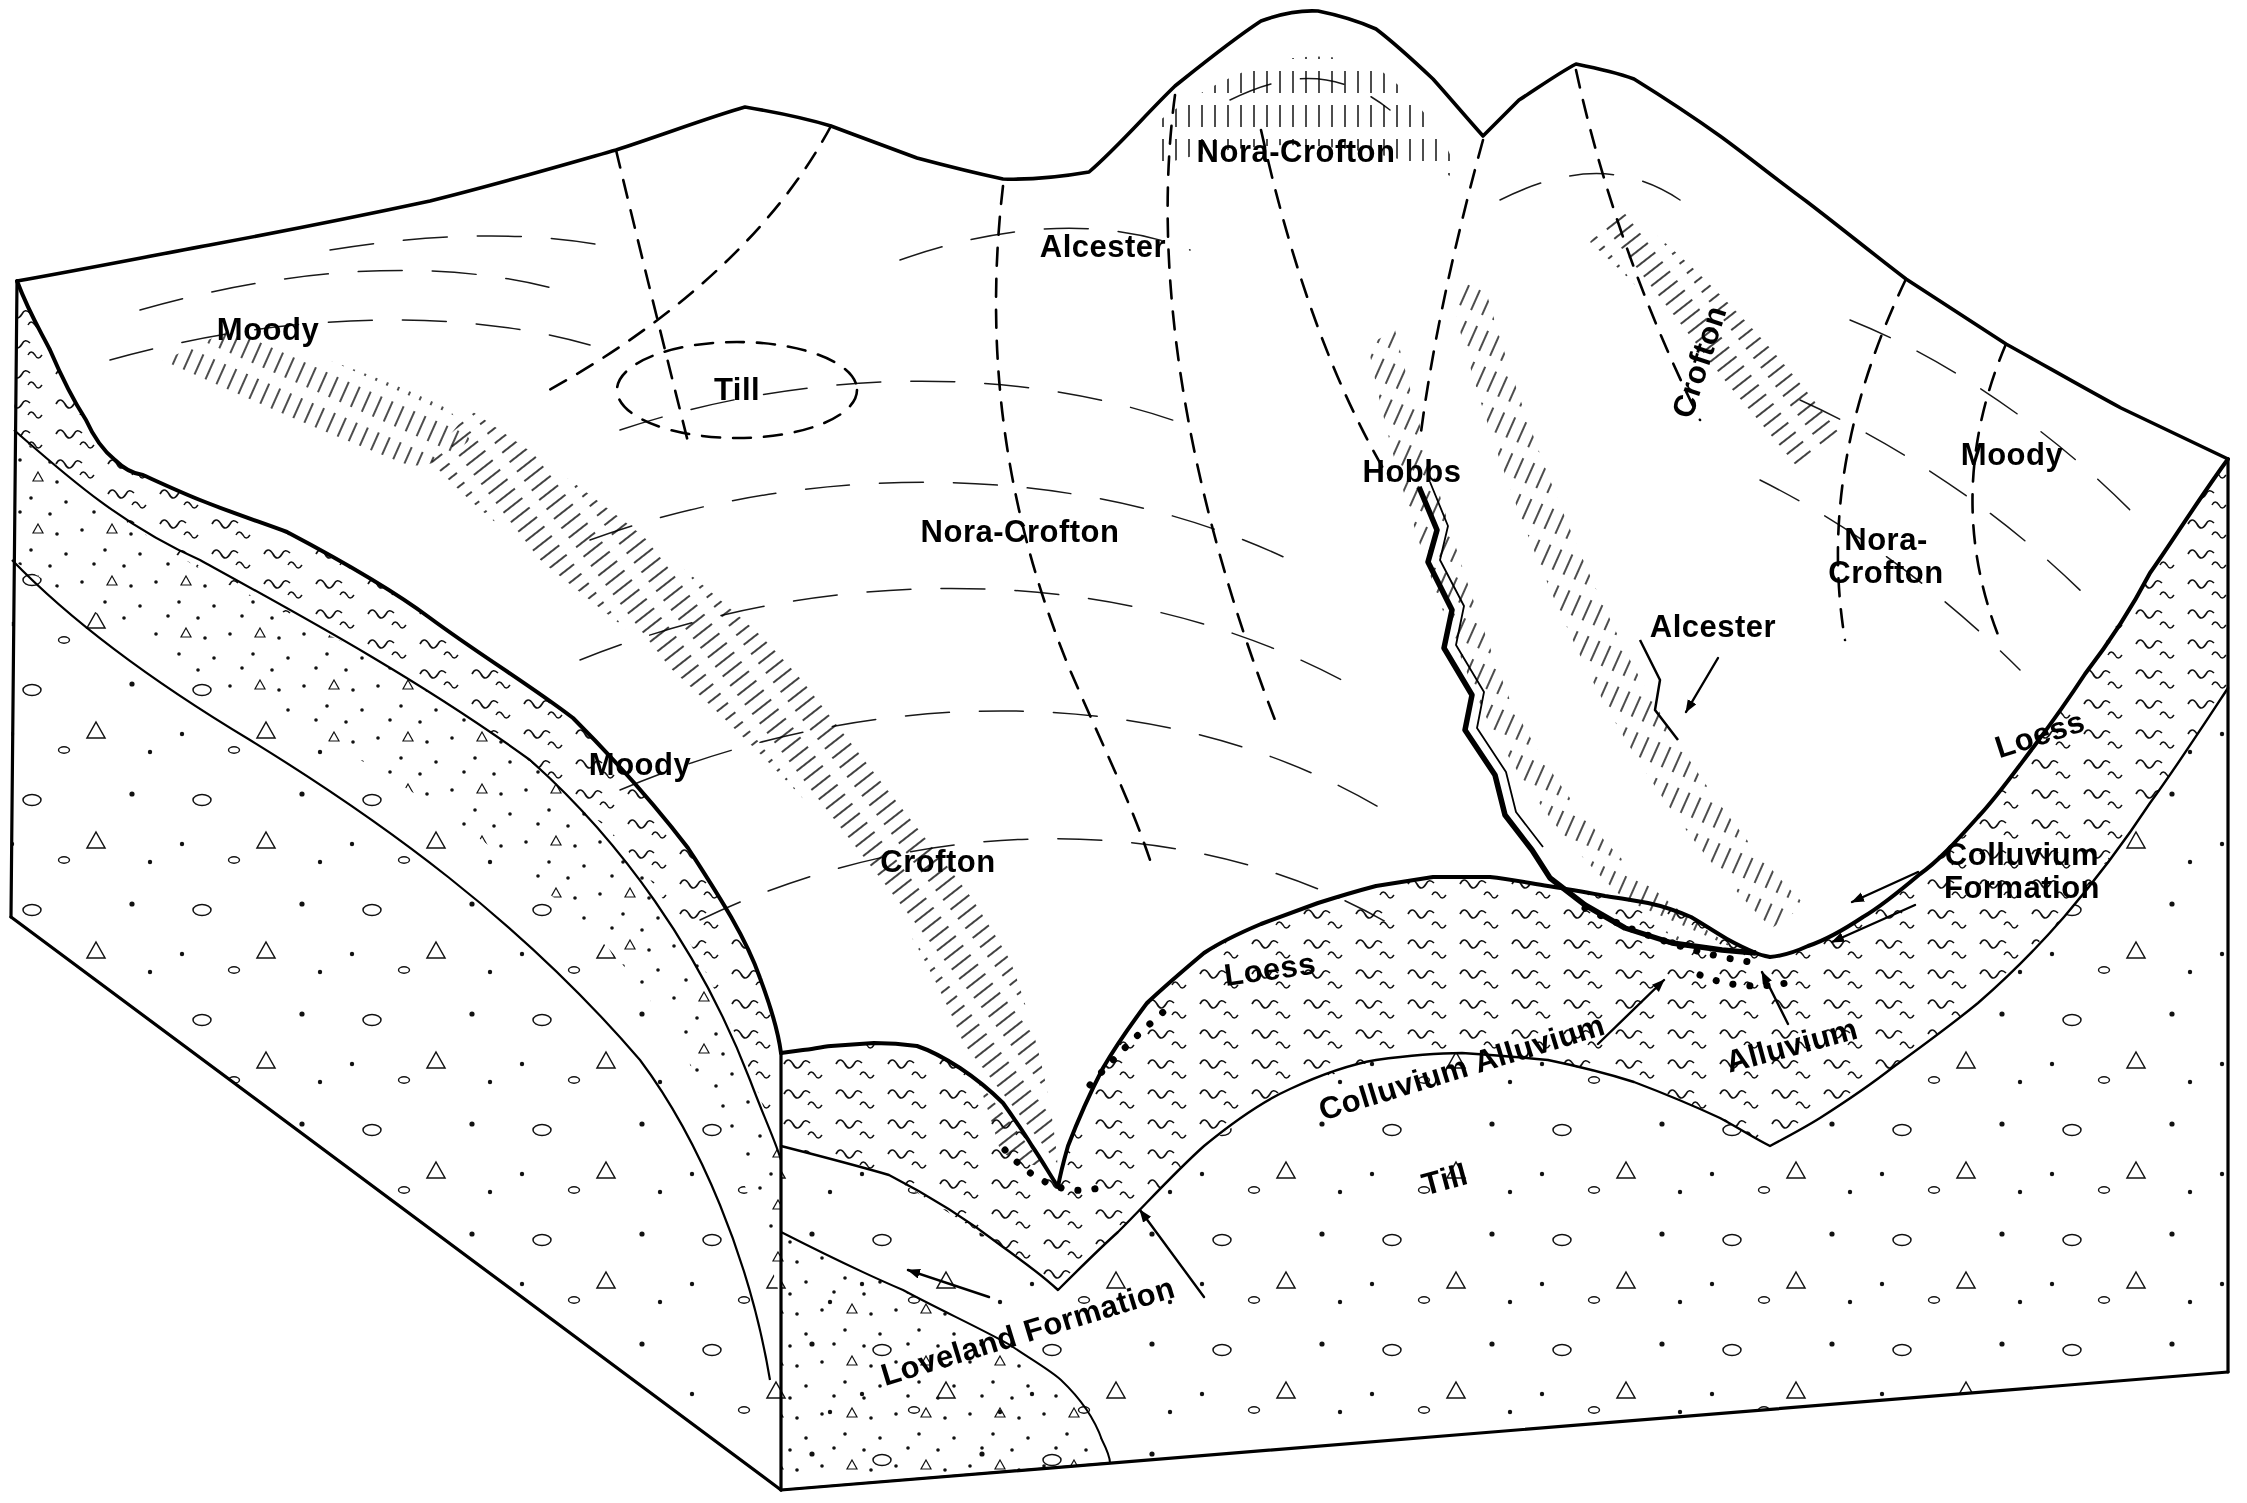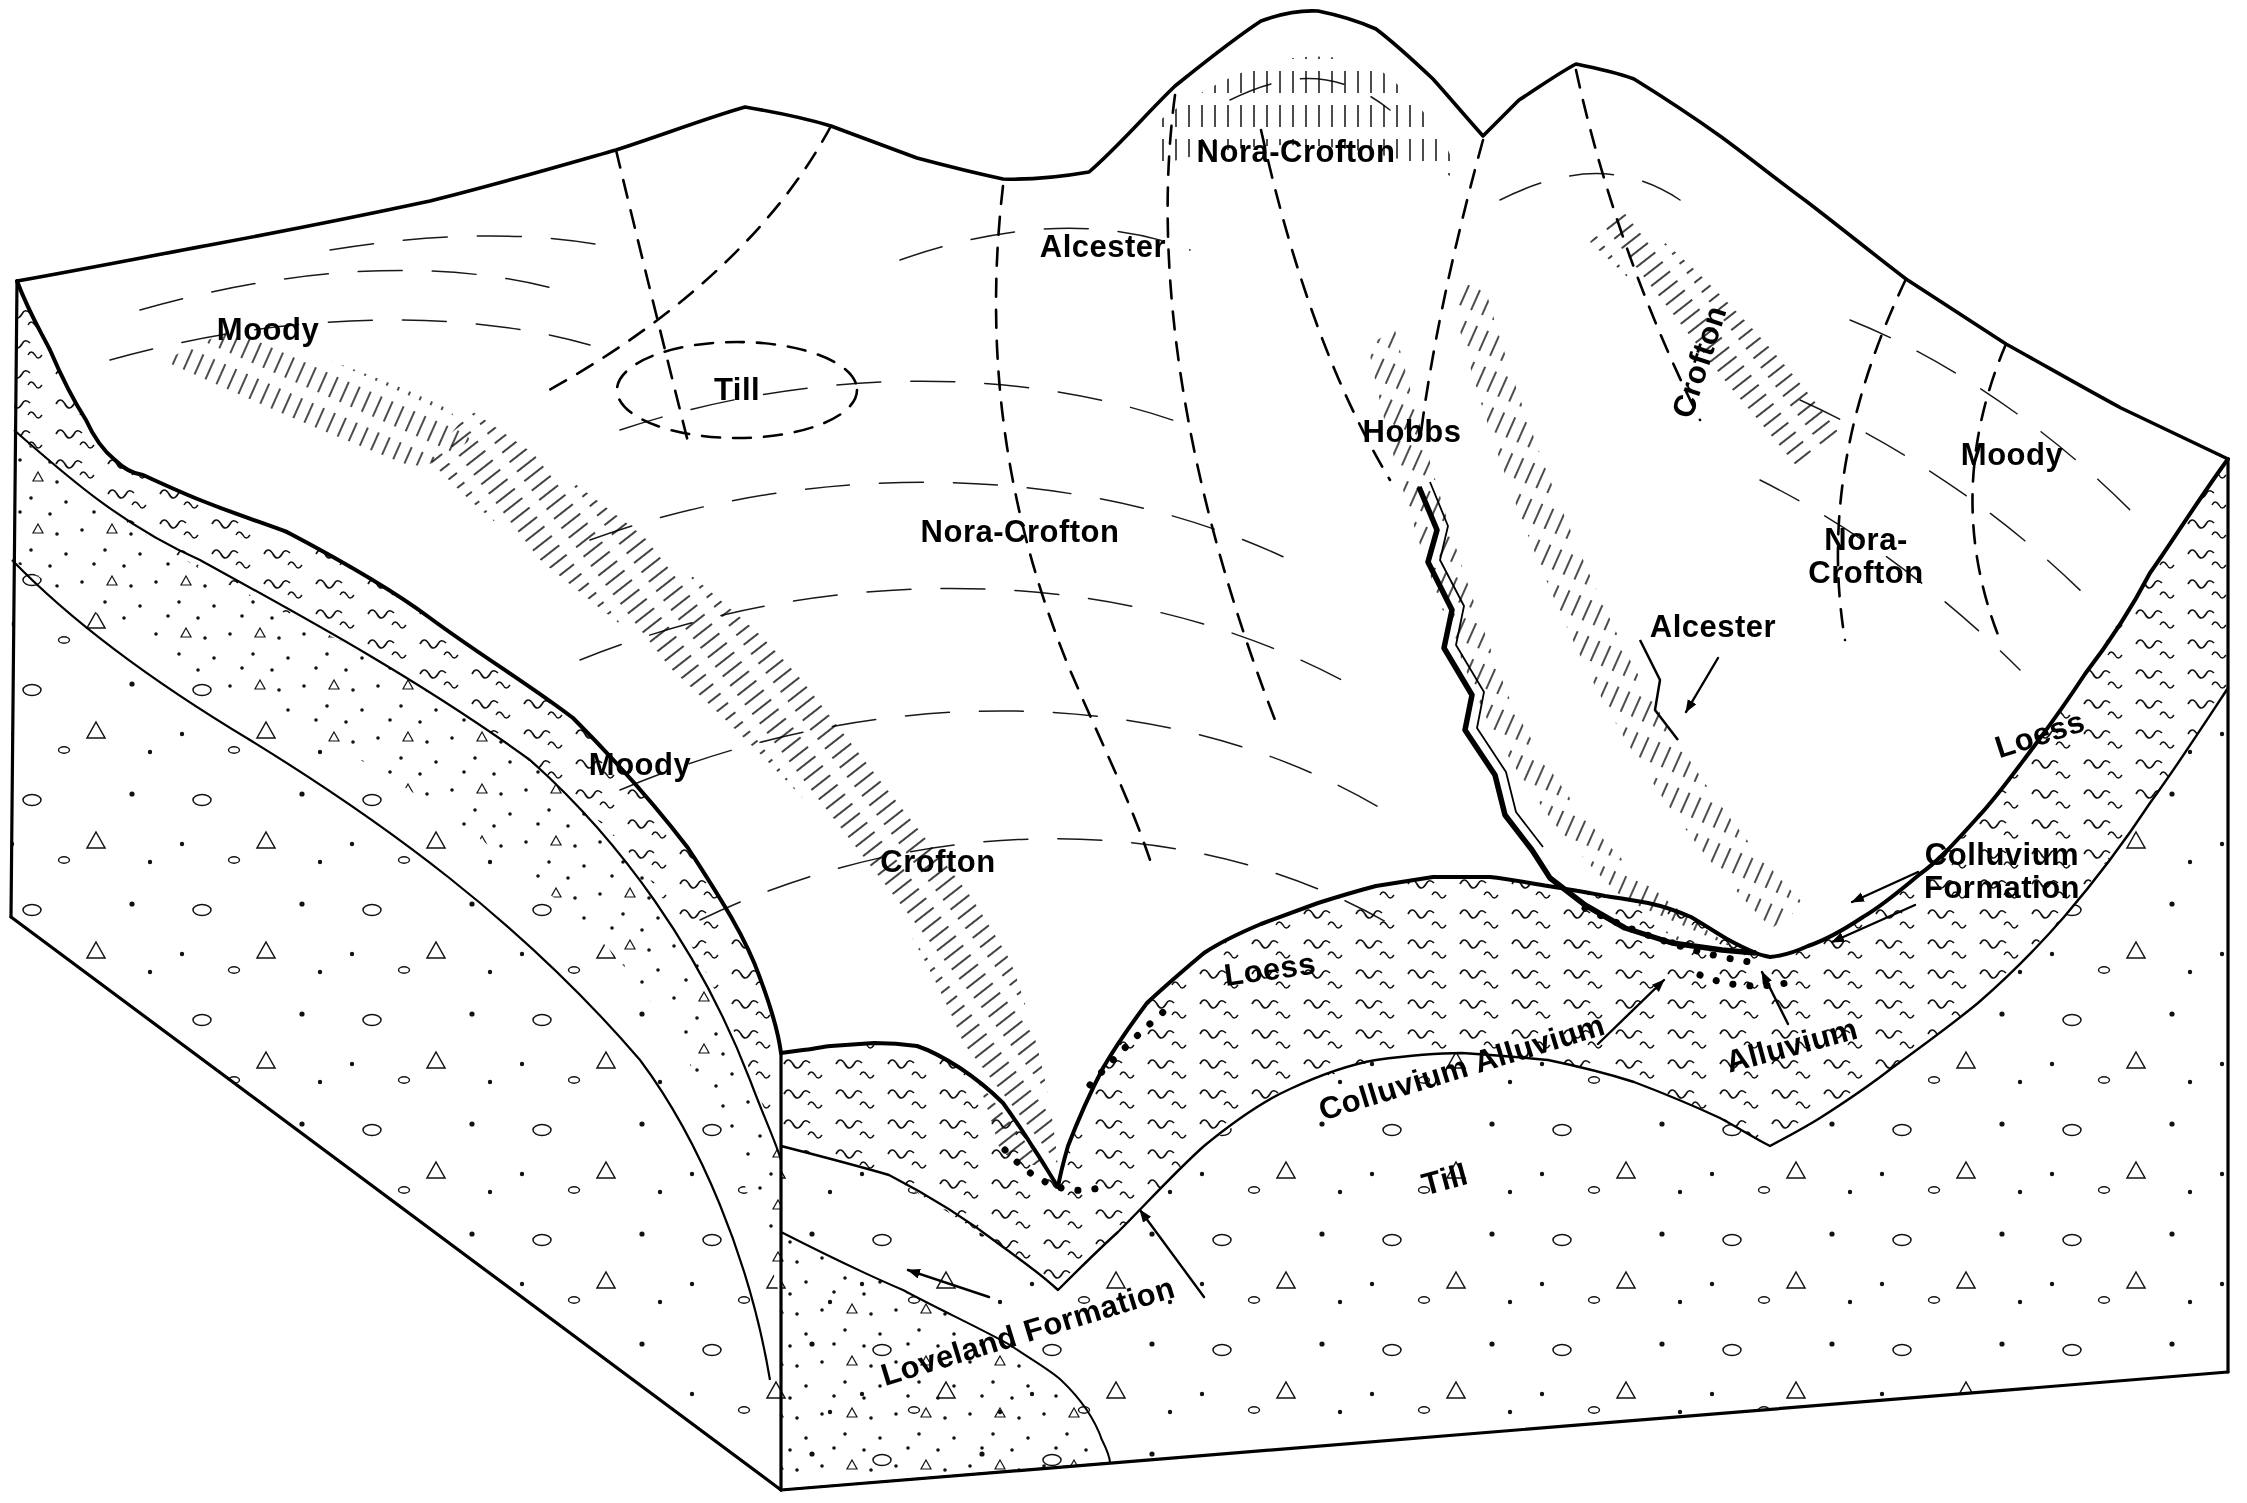--- a/index.html
+++ b/index.html
@@ -2,21 +2,21 @@
 <html><head>
 <meta charset="utf-8">
 <style>
   html,body{margin:0;padding:0;background:#ffffff;}
   .scene{position:relative;width:2247px;height:1503px;background:#ffffff;overflow:hidden;
          font-family:"Liberation Sans","DejaVu Sans",sans-serif;}
   .art{position:absolute;left:0;top:0;}
   .label-layer{position:absolute;left:0;top:0;width:100%;height:100%;pointer-events:none;}
   .lbl{position:absolute;transform:translate(-50%,-50%);color:#000;font-weight:700;
        font-size:31px;letter-spacing:.5px;white-space:nowrap;line-height:1.05;text-align:center;}
-  .lbl.multi{white-space:pre-line;}
+  .lbl.multi{white-space:pre-line;margin-left:20px;}
   svg path, svg line, svg ellipse{vector-effect:none;}
 </style>
 </head>
 <body>
 
 <div class="scene">
 
 <svg class="art" width="2247" height="1503" viewBox="0 0 2247 1503">
   <defs>
     <marker id="arw" markerWidth="14" markerHeight="12" refX="12" refY="5" orient="auto" markerUnits="userSpaceOnUse">
@@ -218,21 +218,21 @@
     <path d="M 1204,1297 L 1140,1210" marker-end="url(#arw)"></path>
     <path d="M 989,1297 L 908,1270" marker-end="url(#arw)"></path>
   </g>
 </svg>
 
 <div class="label-layer">
   <div class="lbl" style="left:268px;top:330px">Moody</div>
   <div class="lbl" style="left:737px;top:390px">Till</div>
   <div class="lbl" style="left:1103px;top:247px">Alcester</div>
   <div class="lbl" style="left:1296px;top:152px">Nora-Crofton</div>
-  <div class="lbl" style="left:1412px;top:432px">Hobbs</div>
+  <div class="lbl" style="left:1412px;top:472px">Hobbs</div>
   <div class="lbl" style="left:1700px;top:362px;transform:translate(-50%,-50%) rotate(-72deg)">Crofton</div>
   <div class="lbl" style="left:2012px;top:455px">Moody</div>
   <div class="lbl multi" style="left:1866px;top:557px">Nora-
 Crofton</div>
   <div class="lbl" style="left:1713px;top:627px">Alcester</div>
   <div class="lbl" style="left:1020px;top:532px">Nora-Crofton</div>
   <div class="lbl" style="left:2040px;top:735px;transform:translate(-50%,-50%) rotate(-18deg)">Loess</div>
   <div class="lbl" style="left:640px;top:765px">Moody</div>
   <div class="lbl" style="left:938px;top:862px">Crofton</div>
   <div class="lbl" style="left:1270px;top:970px;transform:translate(-50%,-50%) rotate(-8deg)">Loess</div>

